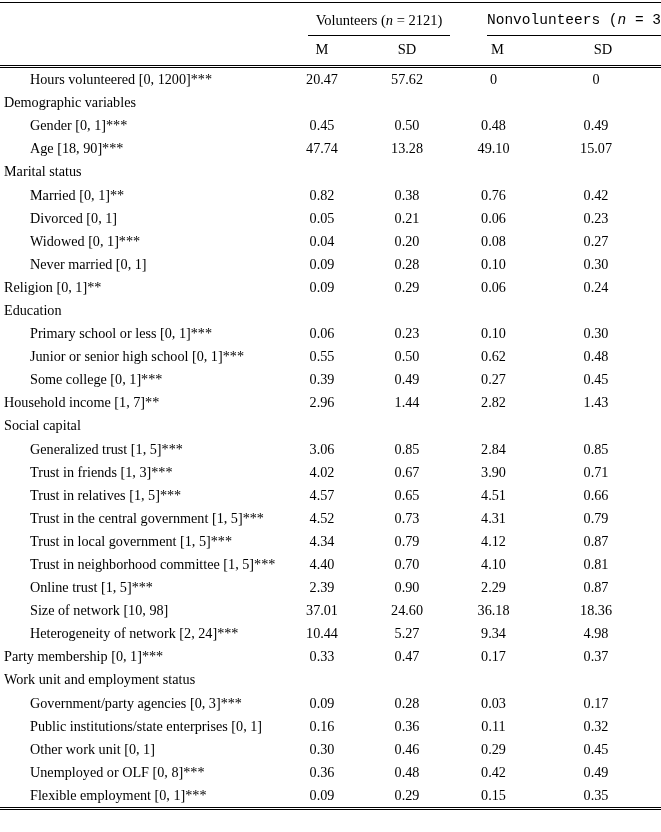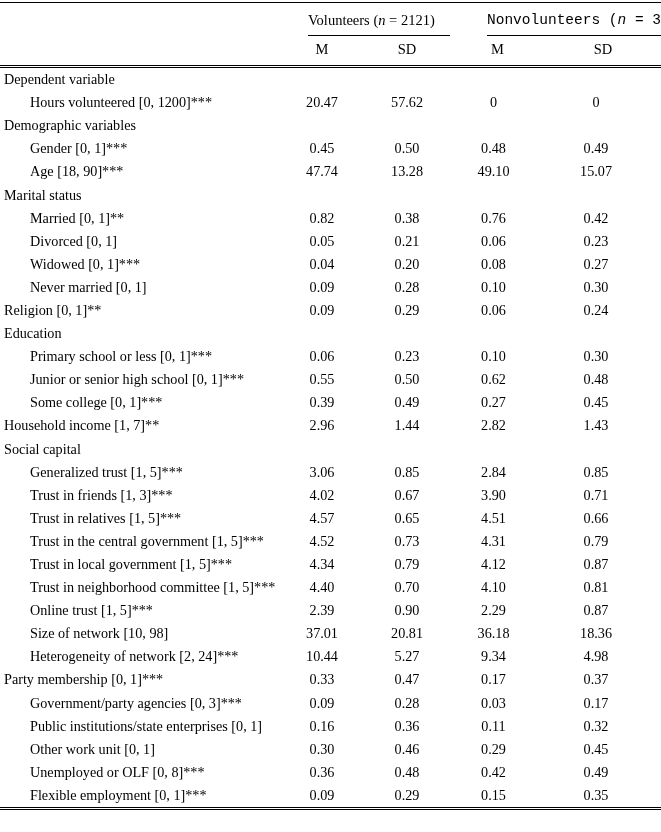--- a/index.html
+++ b/index.html
@@ -36,21 +36,21 @@
 
   th { font-weight: normal; }
 
   .group-th {
     padding: 9px 0 0 0;
     vertical-align: bottom;
   }
   .group-inner {
     border-bottom: 1.5px solid #000;
     padding-bottom: 6px;
-    text-align: left;
+    text-align: center;
     font-size: 14.5px;
     white-space: nowrap;
     line-height: 1.15;
   }
   .g1 .group-inner { margin-left: 28px; }
   .g2 .group-inner { margin-left: 37px; font-family: Liberation Mono, monospace; }
   .ital { font-style: italic; }
 
   tr.subhead th {
     font-size: 14.5px;
@@ -102,27 +102,20 @@
       </tr>
       <tr class="subhead">
         <th></th>
         <th class="num c1">M</th>
         <th class="num c2">SD</th>
         <th class="num c3">M</th>
         <th class="num c4">SD</th>
       </tr>
     </thead>
     <tbody>
-        <tr class="section">
-          <td class="label">Dependent variable</td>
-          <td class="num c1"></td>
-          <td class="num c2"></td>
-          <td class="num c3"></td>
-          <td class="num c4"></td>
-        </tr>
         <tr class="item">
           <td class="label">Hours volunteered [0, 1200]***</td>
           <td class="num c1">20.47</td>
           <td class="num c2">57.62</td>
           <td class="num c3">0</td>
           <td class="num c4">0</td>
         </tr>
         <tr class="section">
           <td class="label">Demographic variables</td>
           <td class="num c1"></td>
@@ -273,38 +266,45 @@
         <tr class="item">
           <td class="label">Online trust [1, 5]***</td>
           <td class="num c1">2.39</td>
           <td class="num c2">0.90</td>
           <td class="num c3">2.29</td>
           <td class="num c4">0.87</td>
         </tr>
         <tr class="item">
           <td class="label">Size of network [10, 98]</td>
           <td class="num c1">37.01</td>
-          <td class="num c2">20.81</td>
+          <td class="num c2">24.60</td>
           <td class="num c3">36.18</td>
           <td class="num c4">18.36</td>
         </tr>
         <tr class="item">
           <td class="label">Heterogeneity of network [2, 24]***</td>
           <td class="num c1">10.44</td>
           <td class="num c2">5.27</td>
           <td class="num c3">9.34</td>
           <td class="num c4">4.98</td>
         </tr>
         <tr class="flush">
           <td class="label">Party membership [0, 1]***</td>
           <td class="num c1">0.33</td>
           <td class="num c2">0.47</td>
           <td class="num c3">0.17</td>
           <td class="num c4">0.37</td>
         </tr>
+        <tr class="section">
+          <td class="label">Work unit and employment status</td>
+          <td class="num c1"></td>
+          <td class="num c2"></td>
+          <td class="num c3"></td>
+          <td class="num c4"></td>
+        </tr>
         <tr class="item">
           <td class="label">Government/party agencies [0, 3]***</td>
           <td class="num c1">0.09</td>
           <td class="num c2">0.28</td>
           <td class="num c3">0.03</td>
           <td class="num c4">0.17</td>
         </tr>
         <tr class="item">
           <td class="label">Public institutions/state enterprises [0, 1]</td>
           <td class="num c1">0.16</td>

